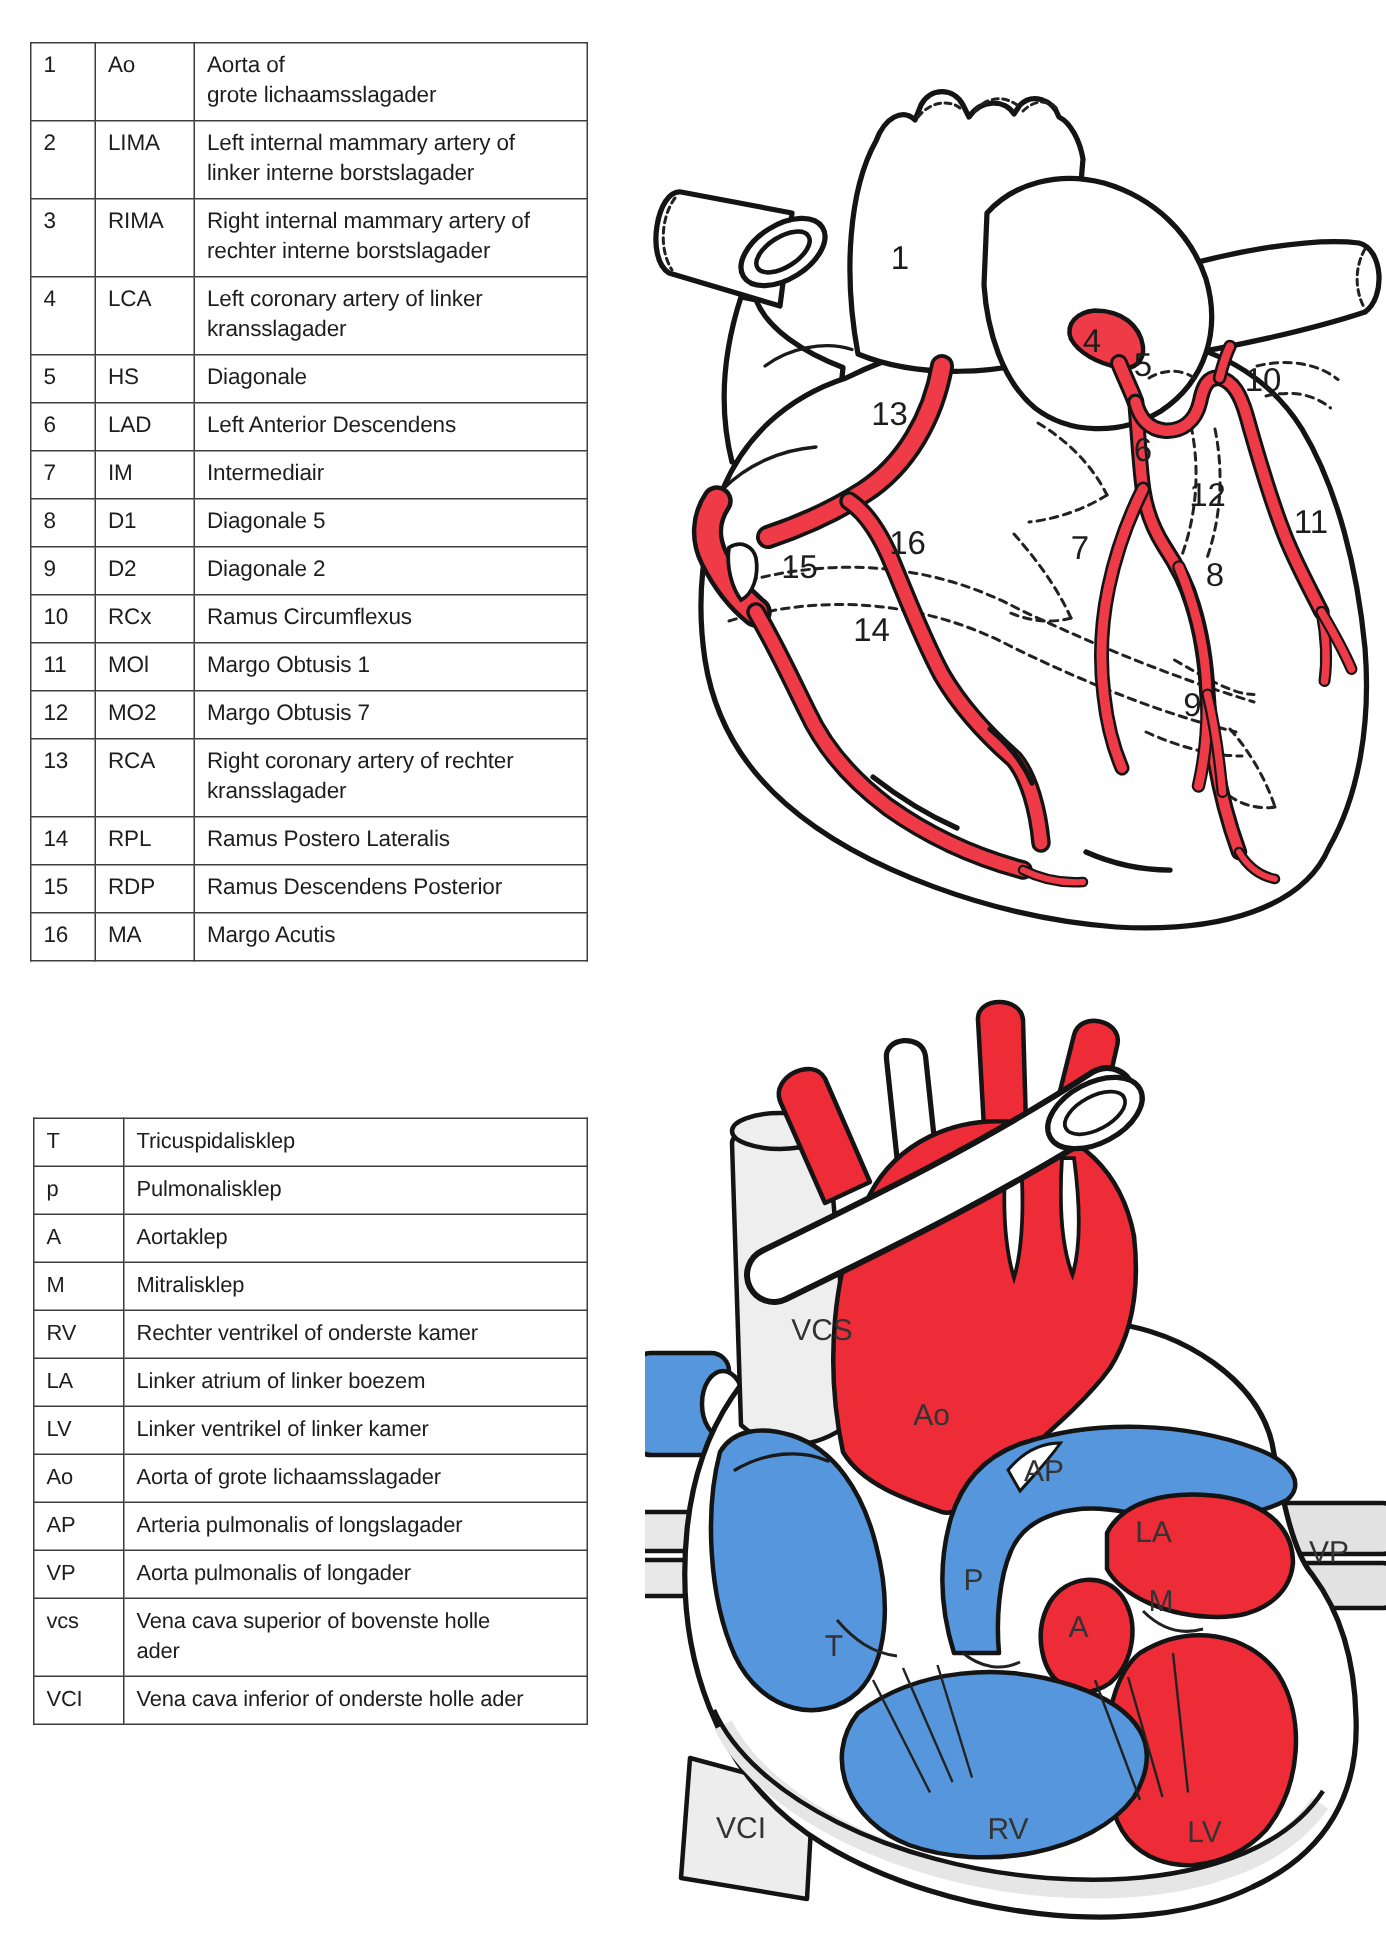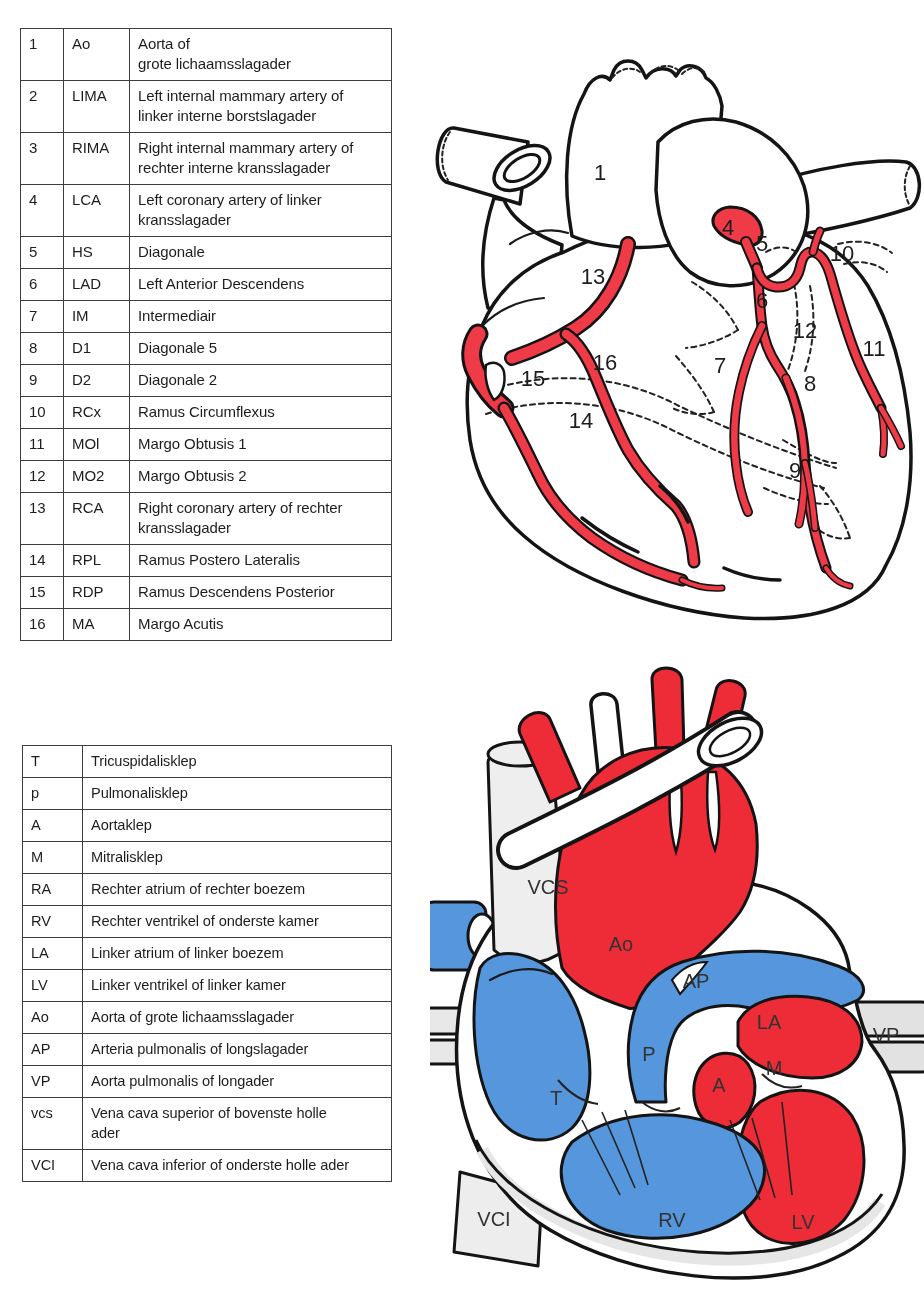--- a/index.html
+++ b/index.html
@@ -52,21 +52,21 @@
         <tr>
           <td>2</td>
           <td>LIMA</td>
           <td>Left internal mammary artery of
 linker interne borstslagader</td>
         </tr>
         <tr>
           <td>3</td>
           <td>RIMA</td>
           <td>Right internal mammary artery of
-rechter interne kransslagader</td>
+rechter interne borstslagader</td>
         </tr>
         <tr>
           <td>4</td>
           <td>LCA</td>
           <td>Left coronary artery of linker
 kransslagader</td>
         </tr>
         <tr>
           <td>5</td>
           <td>HS</td>
@@ -98,21 +98,21 @@
           <td>Ramus Circumflexus</td>
         </tr>
         <tr>
           <td>11</td>
           <td>MOl</td>
           <td>Margo Obtusis 1</td>
         </tr>
         <tr>
           <td>12</td>
           <td>MO2</td>
-          <td>Margo Obtusis 2</td>
+          <td>Margo Obtusis 7</td>
         </tr>
         <tr>
           <td>13</td>
           <td>RCA</td>
           <td>Right coronary artery of rechter
 kransslagader</td>
         </tr>
         <tr>
           <td>14</td>
           <td>RPL</td>
@@ -145,24 +145,20 @@
           <td>p</td>
           <td>Pulmonalisklep</td>
         </tr>
         <tr>
           <td>A</td>
           <td>Aortaklep</td>
         </tr>
         <tr>
           <td>M</td>
           <td>Mitralisklep</td>
-        </tr>
-        <tr>
-          <td>RA</td>
-          <td>Rechter atrium of rechter boezem</td>
         </tr>
         <tr>
           <td>RV</td>
           <td>Rechter ventrikel of onderste kamer</td>
         </tr>
         <tr>
           <td>LA</td>
           <td>Linker atrium of linker boezem</td>
         </tr>
         <tr>

